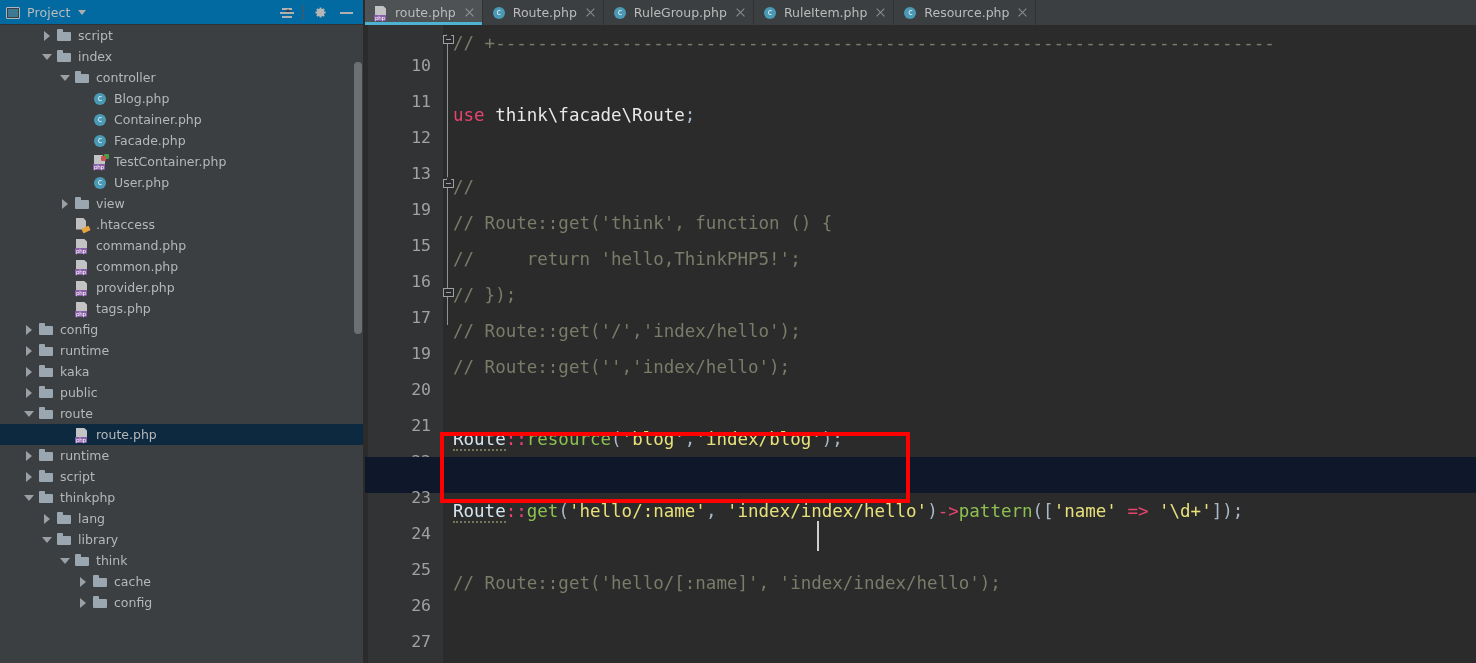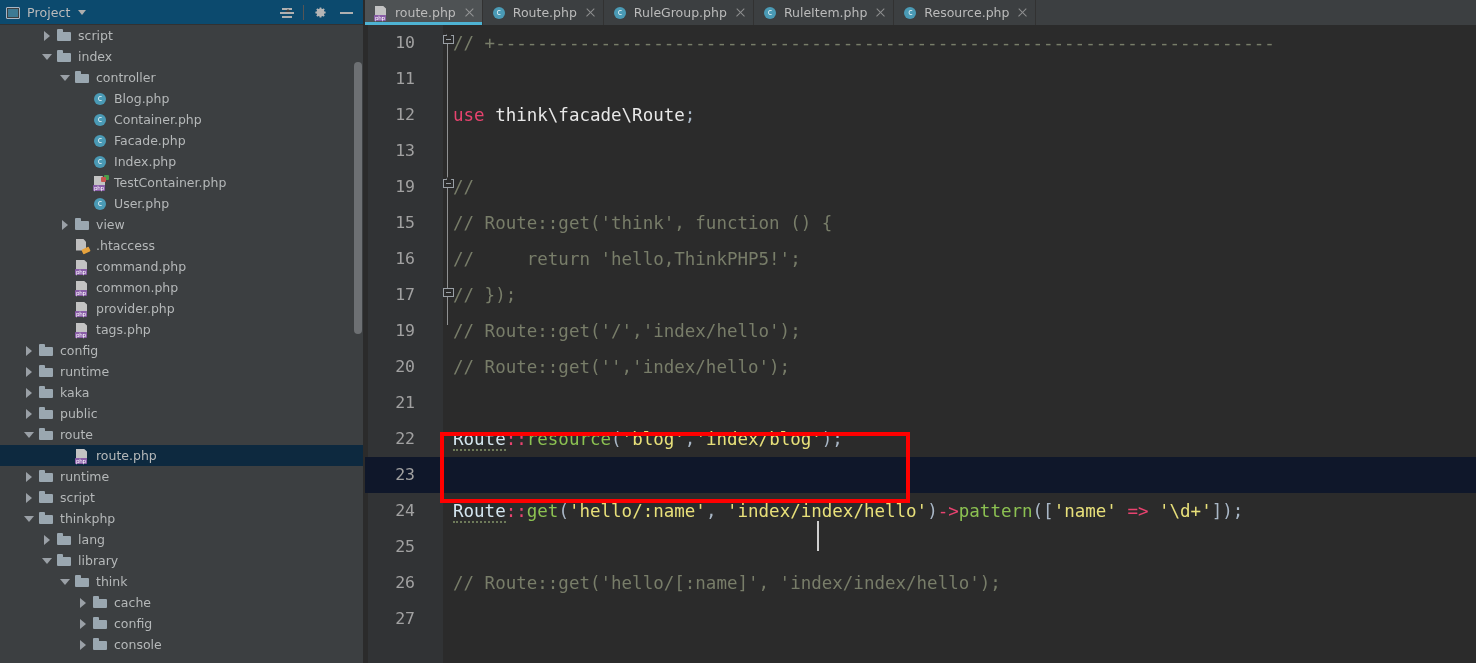--- a/index.html
+++ b/index.html
@@ -14,21 +14,21 @@
   
   .sidebar {
     width: 365px; height: 663px;
     background: #3c3f41;
     display: flex; flex-direction: column;
     position: relative;
     flex: none;
   }
   .sidebar-header {
     height: 25px;
-    background: #0c4a6e;
+    background: #0369a1;
     display: flex; align-items: center;
     padding: 0 6px;
     position: relative;
     flex: none;
   }
   .proj-icon {
     width: 14px; height: 12px;
     border: 1.5px solid #a9b7c6;
     border-radius: 1px;
     background: #3c3f41;
@@ -226,23 +226,24 @@
   }
   .code-body { position:absolute; left:0; top:0; right:0; bottom:0; }
 
   .cline {
     position:relative; height:36px; line-height:36px;
     font-family:"DejaVu Sans Mono", monospace; font-size:17.5px;
     white-space:pre;
   }
   .cline.curline { background:#0f172a; }
   .cline .lno {
-    position:absolute; left:0; width:50px; text-align:right;
+    position:absolute; left:16px; width:50px; text-align:right;
     color:#a1a1a1; font-size:16.5px;
     font-family:"DejaVu Sans Mono", monospace;
+    margin-top:23px;
   }
   .cline .ctext {
     position:absolute; left:88px; right:0; color:#a9b7c6;
   }
   .fold-rail {
     position:absolute; left:78px; top:0; width:10px; height:100%;
   }
 
   
   .c-comment { color:#787d69; }
@@ -353,26 +354,20 @@
         </div>
         <div class="row">
           <div style="width: 78px; flex: 0 0 auto;"></div>
           <div class="arrow none"></div>
           <div class="ico cls"></div>
           <span class="label">Facade.php</span>
         </div>
         <div class="row">
           <div style="width: 78px; flex: 0 0 auto;"></div>
           <div class="arrow none"></div>
-          <div class="ico cls"></div>
-          <span class="label">Index.php</span>
-        </div>
-        <div class="row">
-          <div style="width: 78px; flex: 0 0 auto;"></div>
-          <div class="arrow none"></div>
           <div class="ico testphp">
             <span class="mk1"></span>
             <span class="mk2"></span>
           </div>
           <span class="label">TestContainer.php</span>
         </div>
         <div class="row">
           <div style="width: 78px; flex: 0 0 auto;"></div>
           <div class="arrow none"></div>
           <div class="ico cls"></div>
@@ -492,26 +487,20 @@
           <div style="width: 78px; flex: 0 0 auto;"></div>
           <div class="arrow right"></div>
           <div class="ico folder"></div>
           <span class="label">cache</span>
         </div>
         <div class="row">
           <div style="width: 78px; flex: 0 0 auto;"></div>
           <div class="arrow right"></div>
           <div class="ico folder"></div>
           <span class="label">config</span>
-        </div>
-        <div class="row">
-          <div style="width: 78px; flex: 0 0 auto;"></div>
-          <div class="arrow right"></div>
-          <div class="ico folder"></div>
-          <span class="label">console</span>
         </div>
       </div>
     <div class="sb-scroll"></div>
     <div class="sidebar-edge"></div>
   </div>
 
   <div class="editor-area">
     <div class="tabbar" id="tabbar">
         <div class="tab active">
           <div class="ico php"></div>

